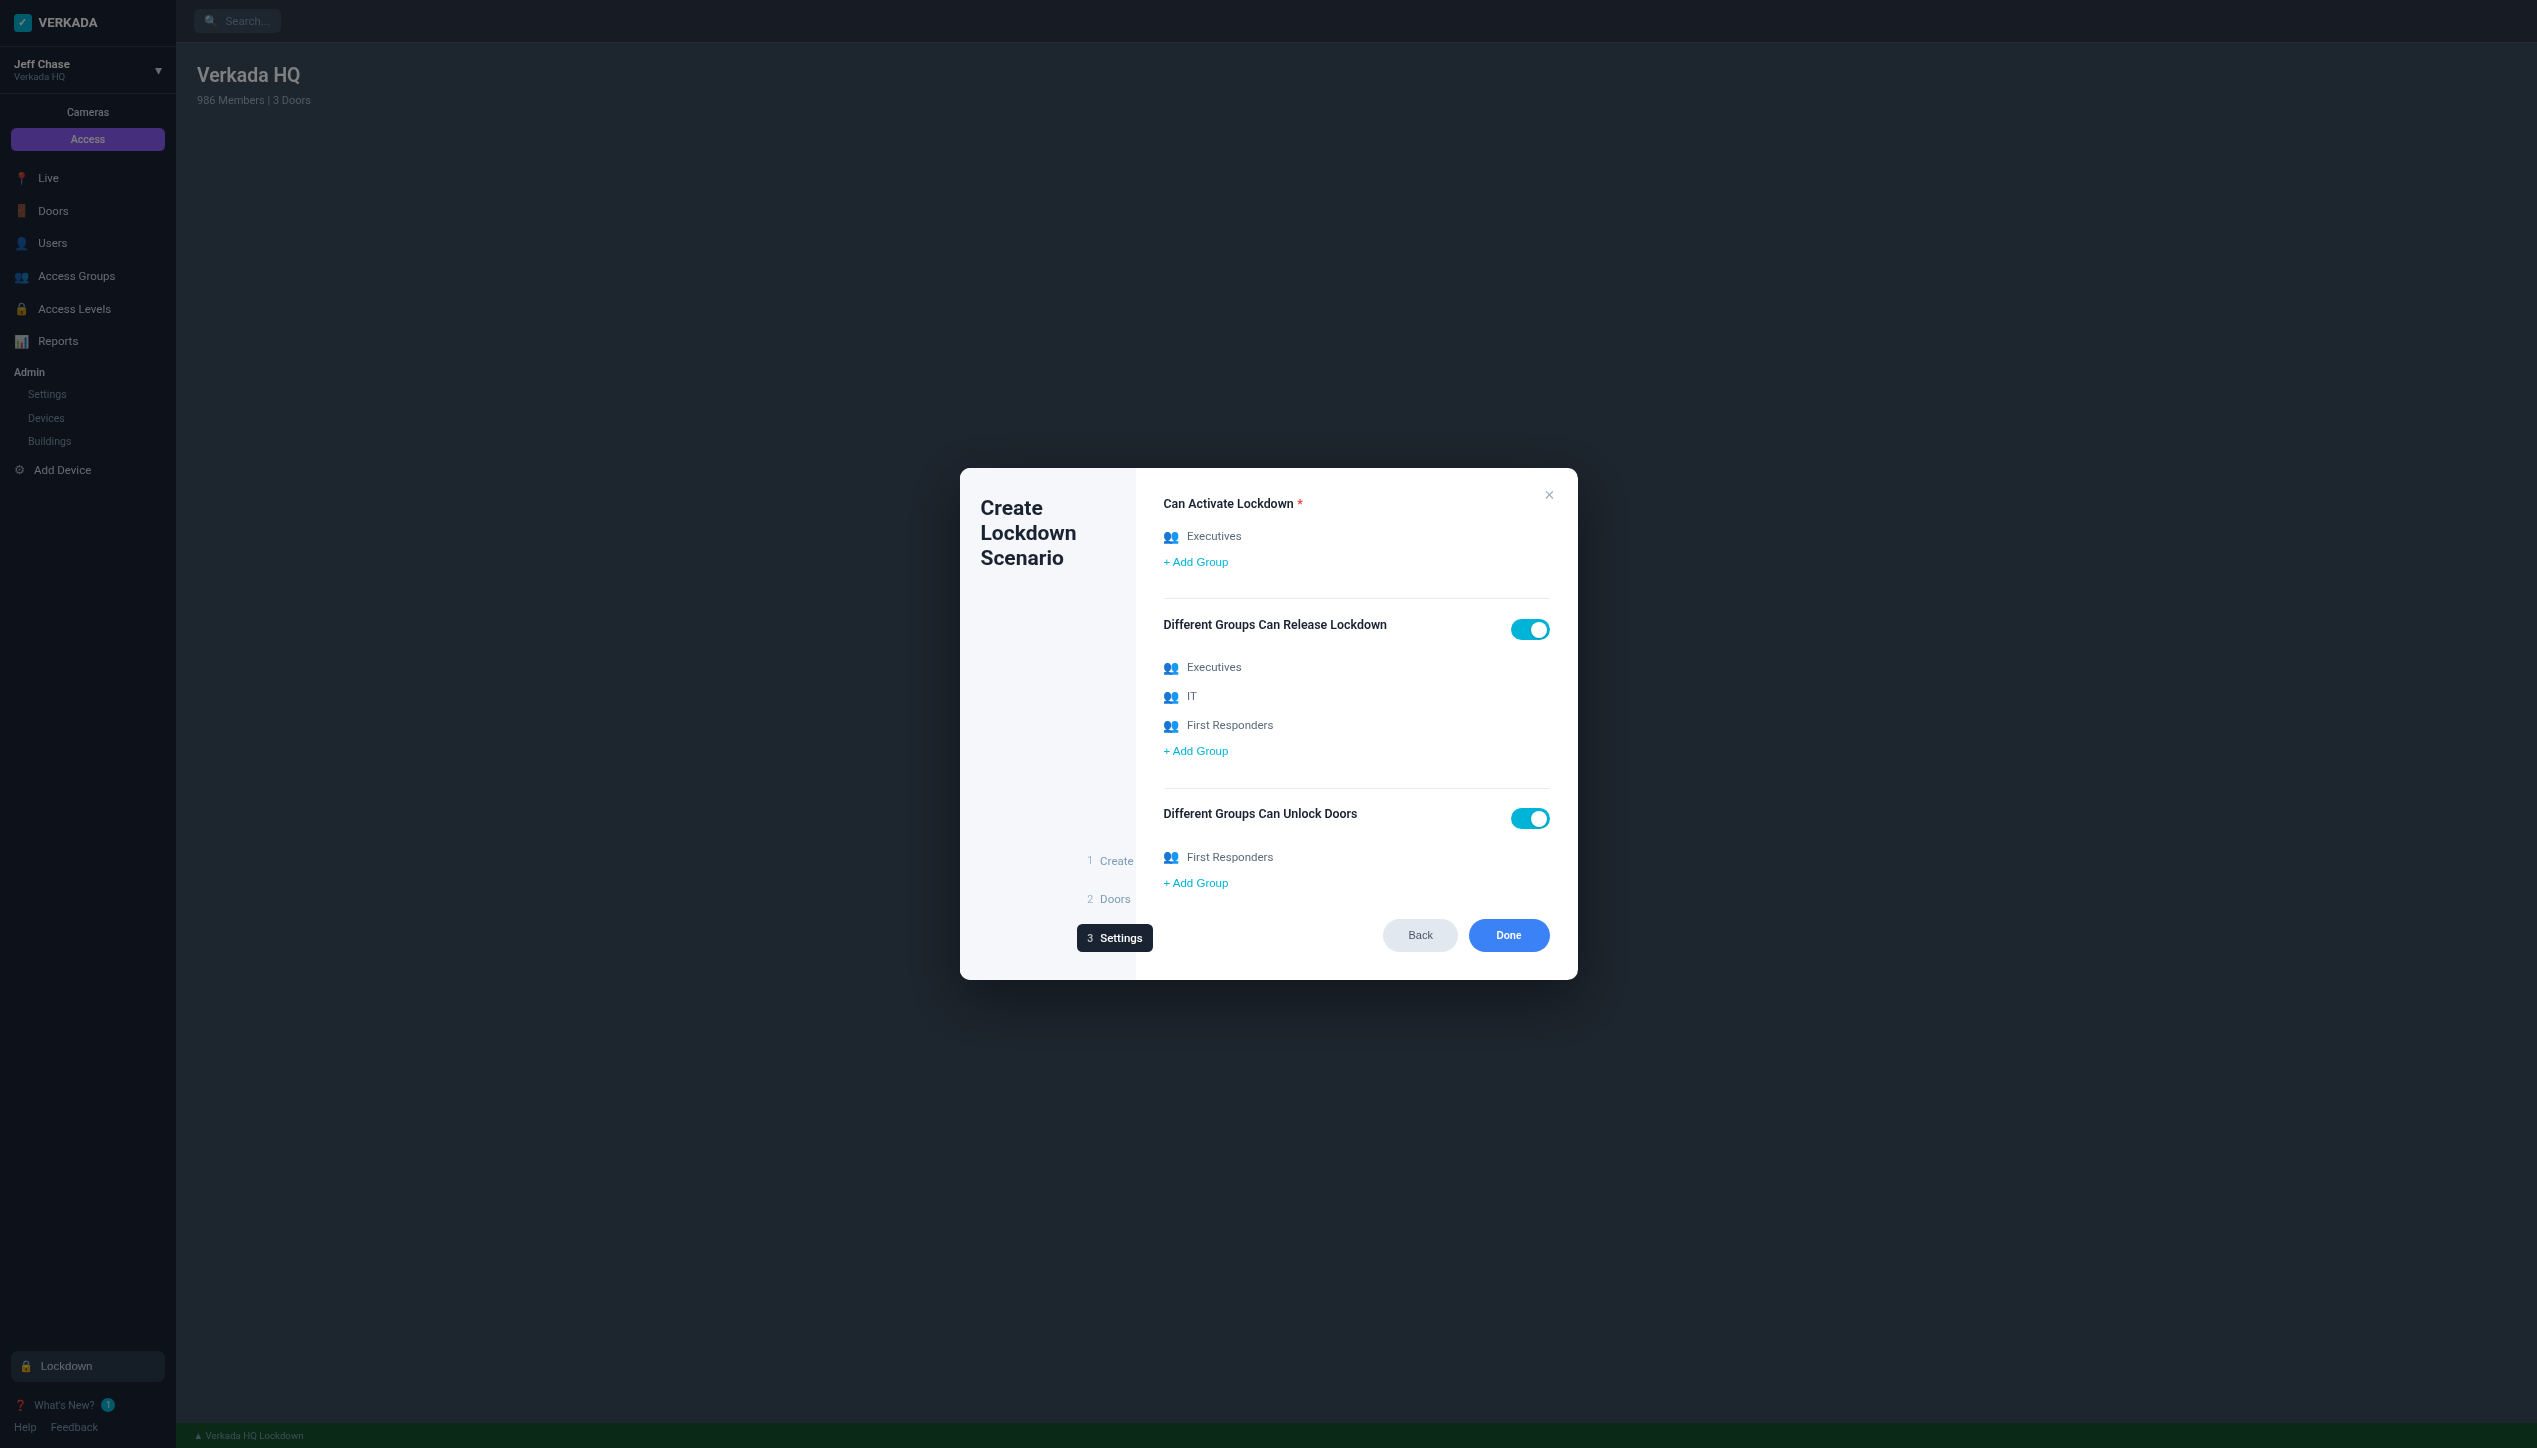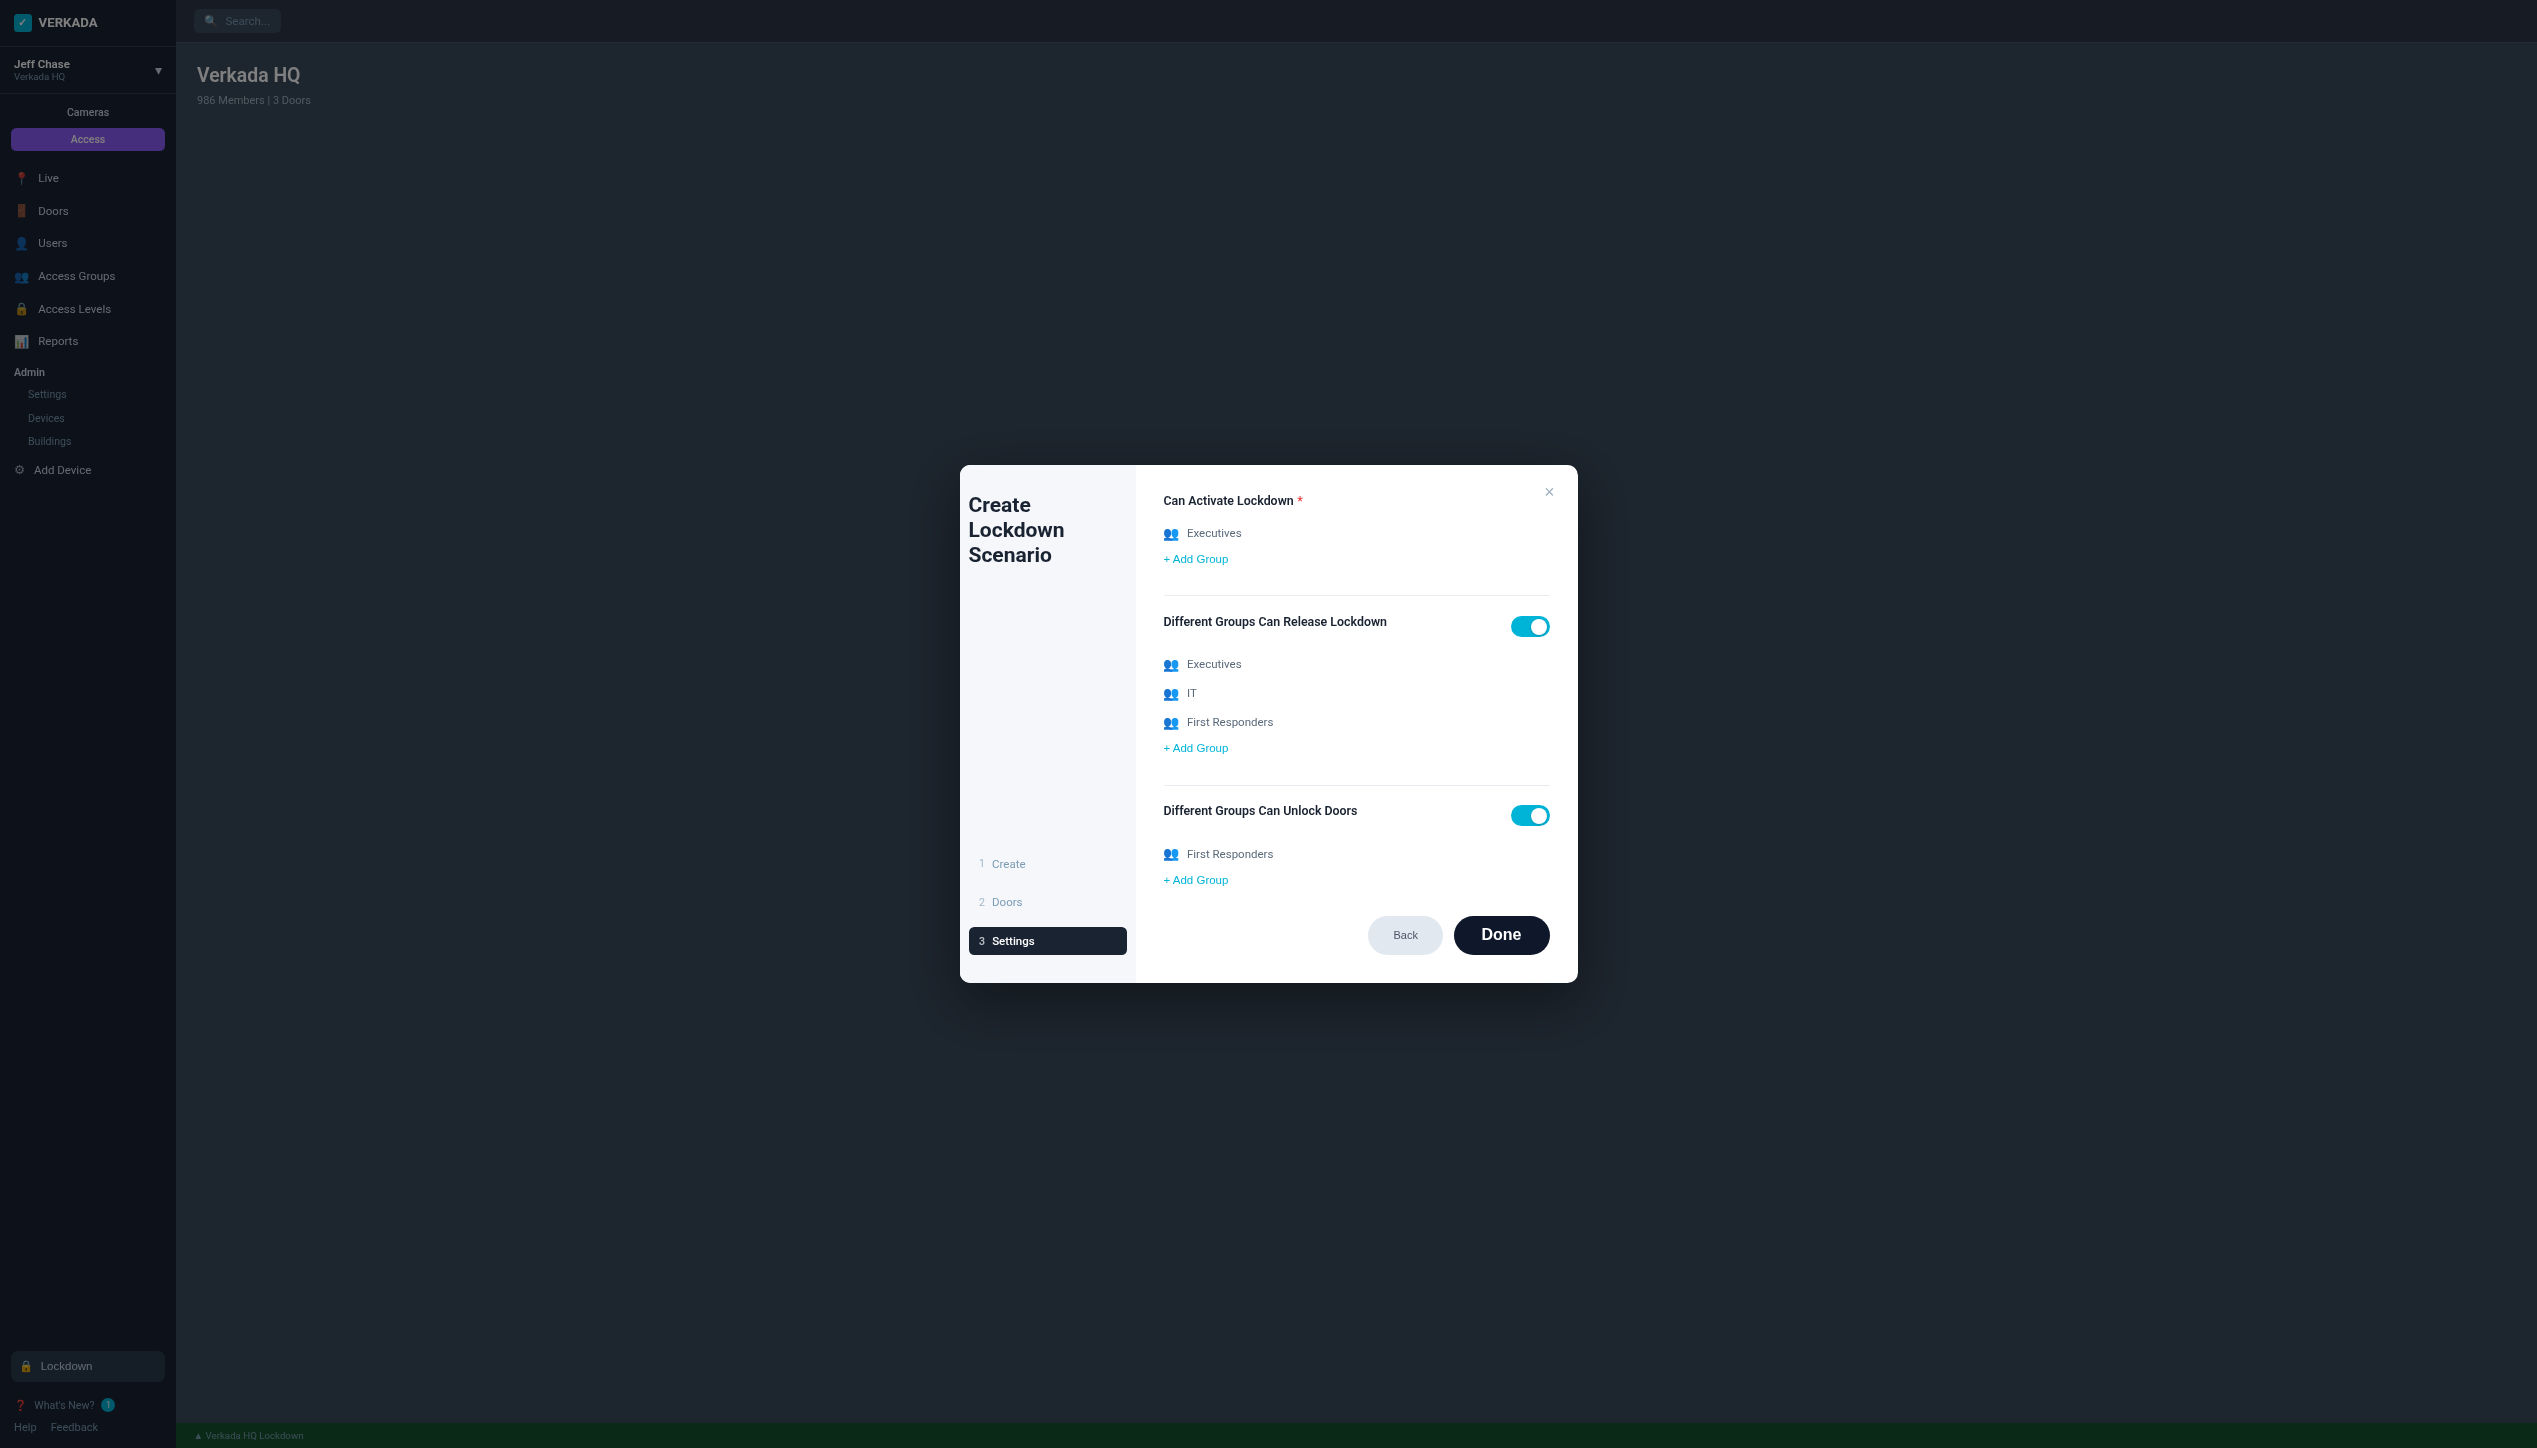--- a/index.html
+++ b/index.html
@@ -175,23 +175,23 @@
       max-height: 80vh;
       display: flex;
       overflow: hidden;
       box-shadow: 0 17.6px 53px rgba(0,0,0,0.4);
     }
 
     
     .modal-left {
       width: 176px;
       background: #f5f7fa;
-      padding: 28px 9px;
-      display: flex;
-      flex-direction: column;
+      padding: 28px 21px;
+      display: flex;
+      flex-direction: row;
       flex-shrink: 0;
     }
     .modal-title {
       font-size: 21px;
       font-weight: 700;
       color: #1a2332;
       line-height: 1.2;
       margin-bottom: 28px;
     }
     .step-list { display: flex; flex-direction: column; gap: 10.6px; margin-top: auto; }
@@ -308,23 +308,23 @@
       background: #e2e8f0;
       color: #4a5568;
       font-size: 11px;
       font-weight: 500;
       border: none;
       cursor: pointer;
     }
     .btn-done {
       padding: 10.6px 28px;
       border-radius: 21px;
-      background: #0f172a;
+      background: #3b82f6;
       color: white;
-      font-size: 16px;
+      font-size: 10px;
       font-weight: 600;
       border: none;
       cursor: pointer;
     }
 
     
     .bottom-bar {
       background: #14532d;
       padding: 7px 17.6px;
       color: #7a9bb5;

